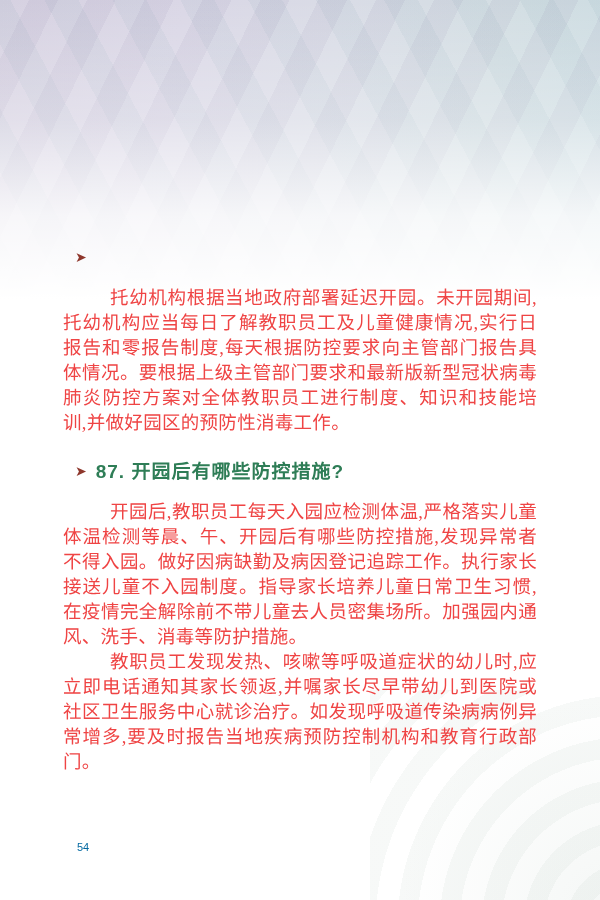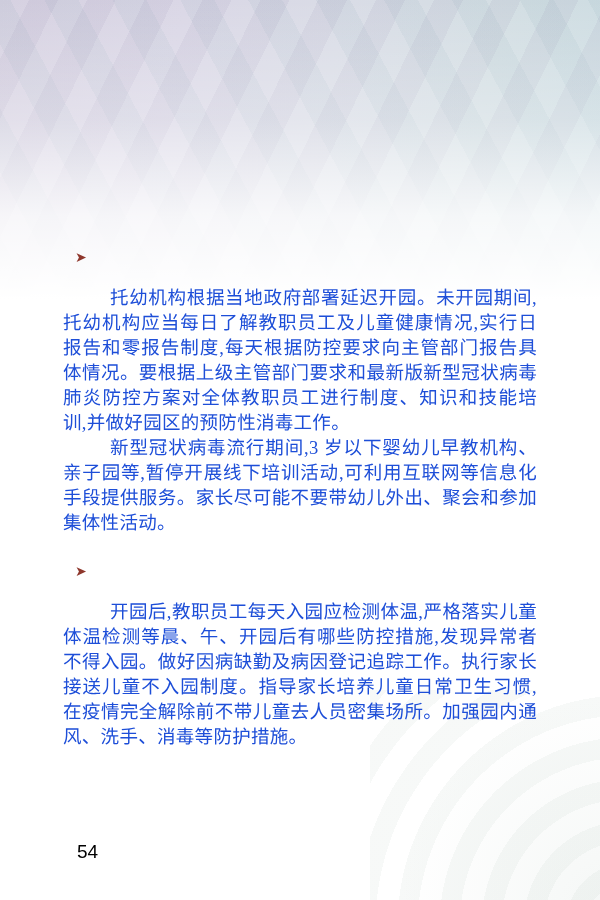--- a/index.html
+++ b/index.html
@@ -93,57 +93,58 @@
     letter-spacing: 0;
     transform: translateY(-1px);
   }
   .body-par {
     margin: 0;
     font-size: 18.5px;
     line-height: 25px;
     text-align: justify;
     text-indent: 47px;
     letter-spacing: 0.3px;
-    color: #1d4ed8;
+    color: #ef4444;
   }
   .section + .section {
     margin-top: 25px;
   }
 
   .page-number {
     position: absolute;
     left: 77px;
     top: 841px;
     font-family: "Liberation Sans", "DejaVu Sans", sans-serif;
-    font-size: 19px;
-    color: #000000;
+    font-size: 11px;
+    color: #0369a1;
   }
 </style>
 </head>
 <body>
 
 <div class="page">
 
   <div class="deco-top"></div>
   <div class="deco-bottom"></div>
 
   <div class="content">
 
     <div class="section">
       <h2 class="section-heading">
         <span class="bullet">➤</span>
       </h2>
       <p class="body-par">托幼机构根据当地政府部署延迟开园。未开园期间,托幼机构应当每日了解教职员工及儿童健康情况,实行日报告和零报告制度,每天根据防控要求向主管部门报告具体情况。要根据上级主管部门要求和最新版新型冠状病毒肺炎防控方案对全体教职员工进行制度、知识和技能培训,并做好园区的预防性消毒工作。</p>
-      <p class="body-par">新型冠状病毒流行期间,3 岁以下婴幼儿早教机构、亲子园等,暂停开展线下培训活动,可利用互联网等信息化手段提供服务。家长尽可能不要带幼儿外出、聚会和参加集体性活动。</p>
     </div>
 
     <div class="section">
       <h2 class="section-heading">
         <span class="bullet">➤</span>
+        <span>87. 开园后有哪些防控措施?</span>
       </h2>
       <p class="body-par">开园后,教职员工每天入园应检测体温,严格落实儿童体温检测等晨、午、开园后有哪些防控措施,发现异常者不得入园。做好因病缺勤及病因登记追踪工作。执行家长接送儿童不入园制度。指导家长培养儿童日常卫生习惯,在疫情完全解除前不带儿童去人员密集场所。加强园内通风、洗手、消毒等防护措施。</p>
+      <p class="body-par">教职员工发现发热、咳嗽等呼吸道症状的幼儿时,应立即电话通知其家长领返,并嘱家长尽早带幼儿到医院或社区卫生服务中心就诊治疗。如发现呼吸道传染病病例异常增多,要及时报告当地疾病预防控制机构和教育行政部门。</p>
     </div>
 
   </div>
 
   <div class="page-number">54</div>
 
 </div>
 
 </body></html>

